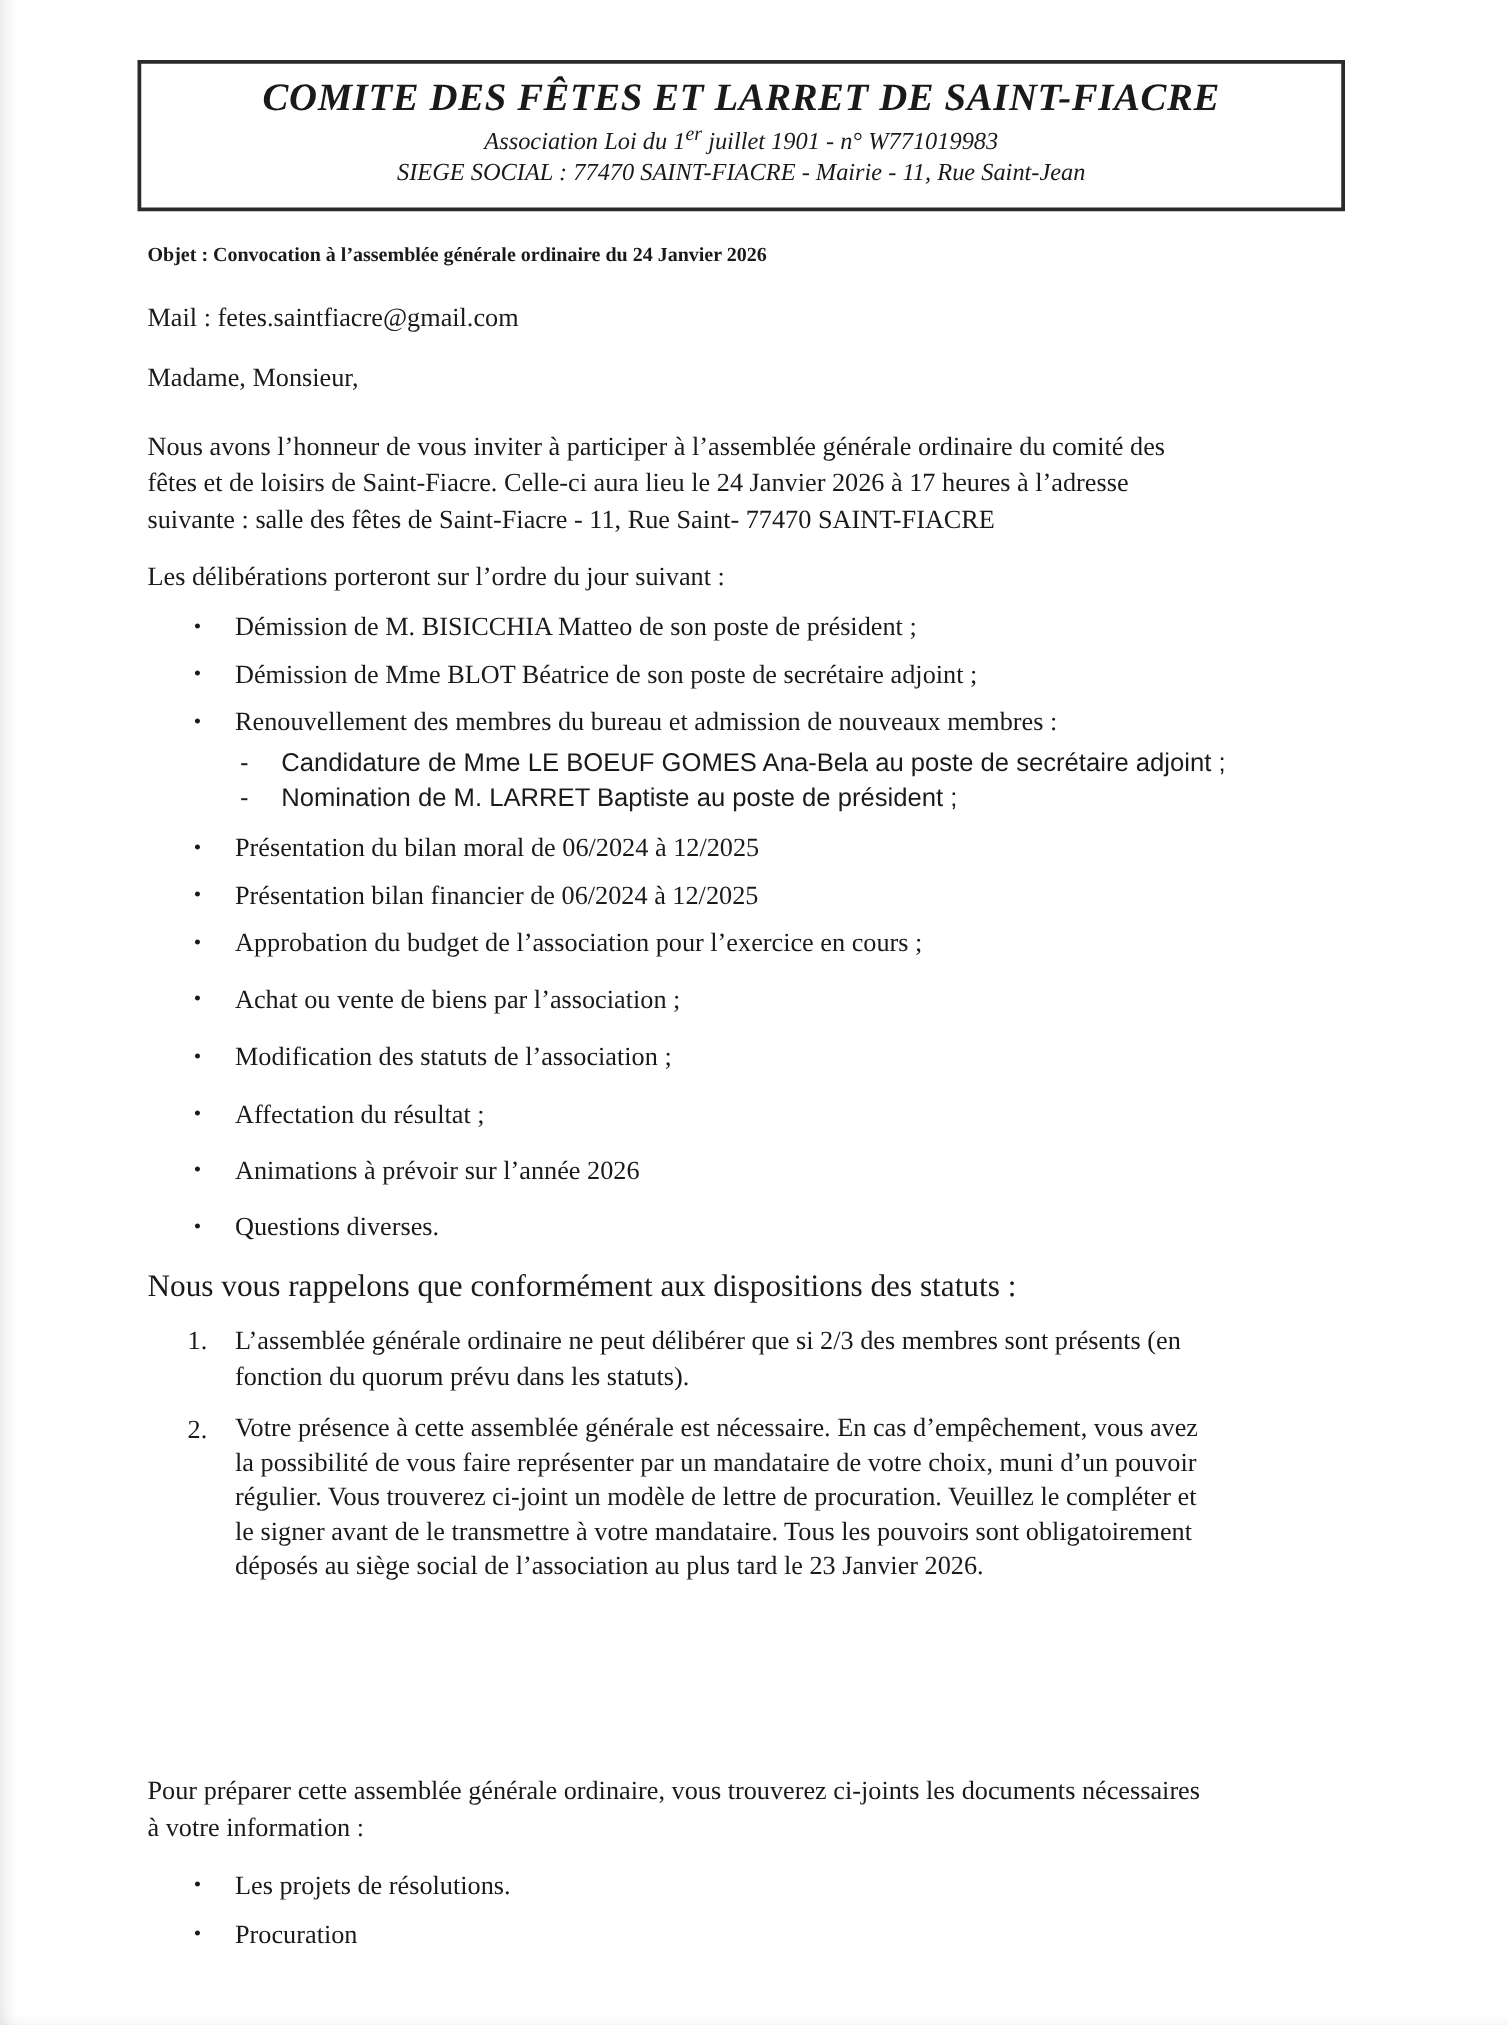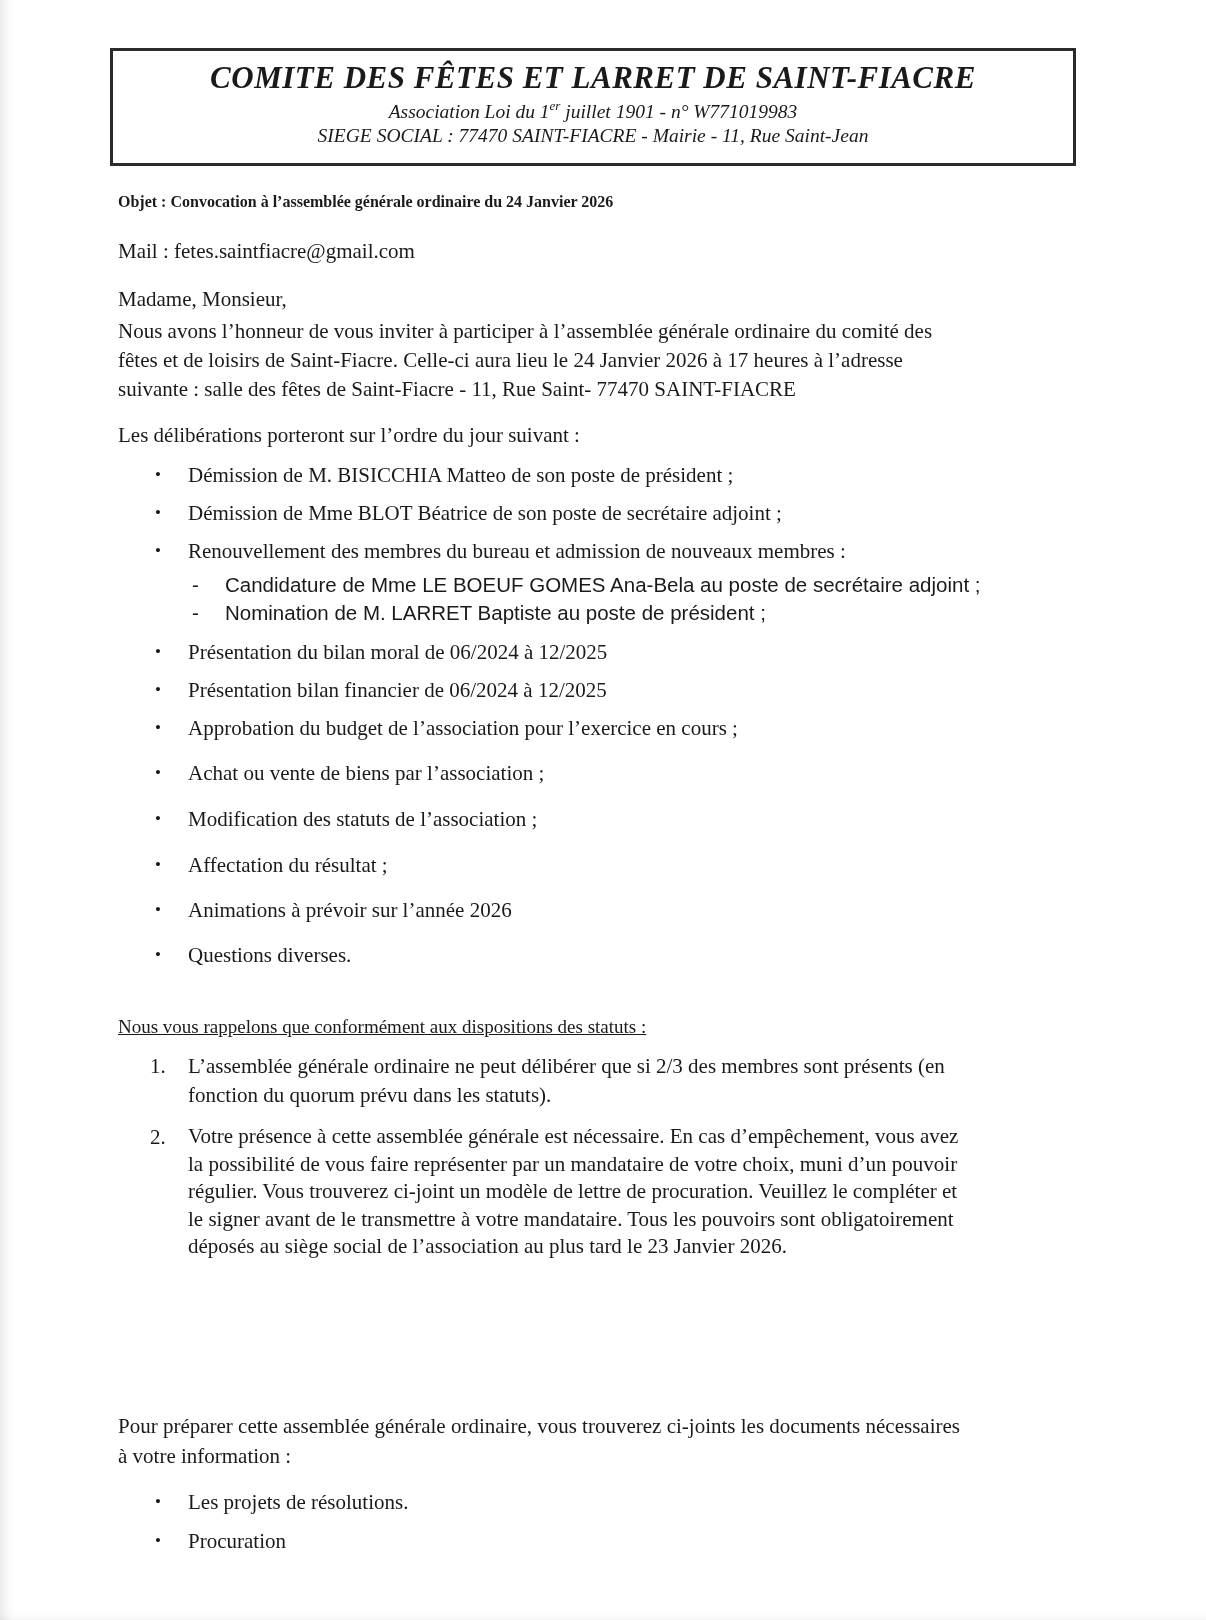--- a/index.html
+++ b/index.html
@@ -27,31 +27,31 @@
     font-weight: bold;
     font-style: italic;
     letter-spacing: 0.5px;
     line-height: 1.25;
   }
   .doc-sub {
     font-size: 19.5px;
     font-style: italic;
     line-height: 1.28;
   }
-  .doc-sub sup { font-size: 13px; }
+  .doc-sub sup { font-size: 16px; }
 
   .subject {
     margin-top: 27px;
     font-size: 16px;
     font-weight: bold;
   }
   .mail-line { margin-top: 28px; font-size: 21px; }
   .salutation { margin-top: 23px; font-size: 21px; }
 
-  .para { margin-top: 5px; font-size: 21px; }
+  .para { margin-top: 28px; font-size: 21px; }
   .para .line { line-height: 29px; }
 
   .agenda-intro { margin-top: 19px; font-size: 21px; }
 
   .list { margin-top: 13px; }
   .li {
     display: flex;
     align-items: flex-start;
     font-size: 21px;
     line-height: 28px;
@@ -68,21 +68,21 @@
   .li.mt18 { margin-top: 18px; }
   .li.dash {
     font-family: "Liberation Sans", sans-serif;
     font-size: 20.5px;
     line-height: 27px;
     margin-top: 6px;
   }
   .li.dash .marker { width: 33px; padding-left: 74px; }
   .li.dash.tight { margin-top: 1px; }
 
-  .statutes-intro { margin-top: 47px; font-size: 19px; text-decoration: underline; }
+  .statutes-intro { margin-top: 21px; font-size: 25px; }
 
   .num-item {
     display: flex;
     align-items: flex-start;
     font-size: 21px;
     margin-top: 14px;
   }
   .num-item .num-marker {
     width: 38px;
     padding-left: 32px;

